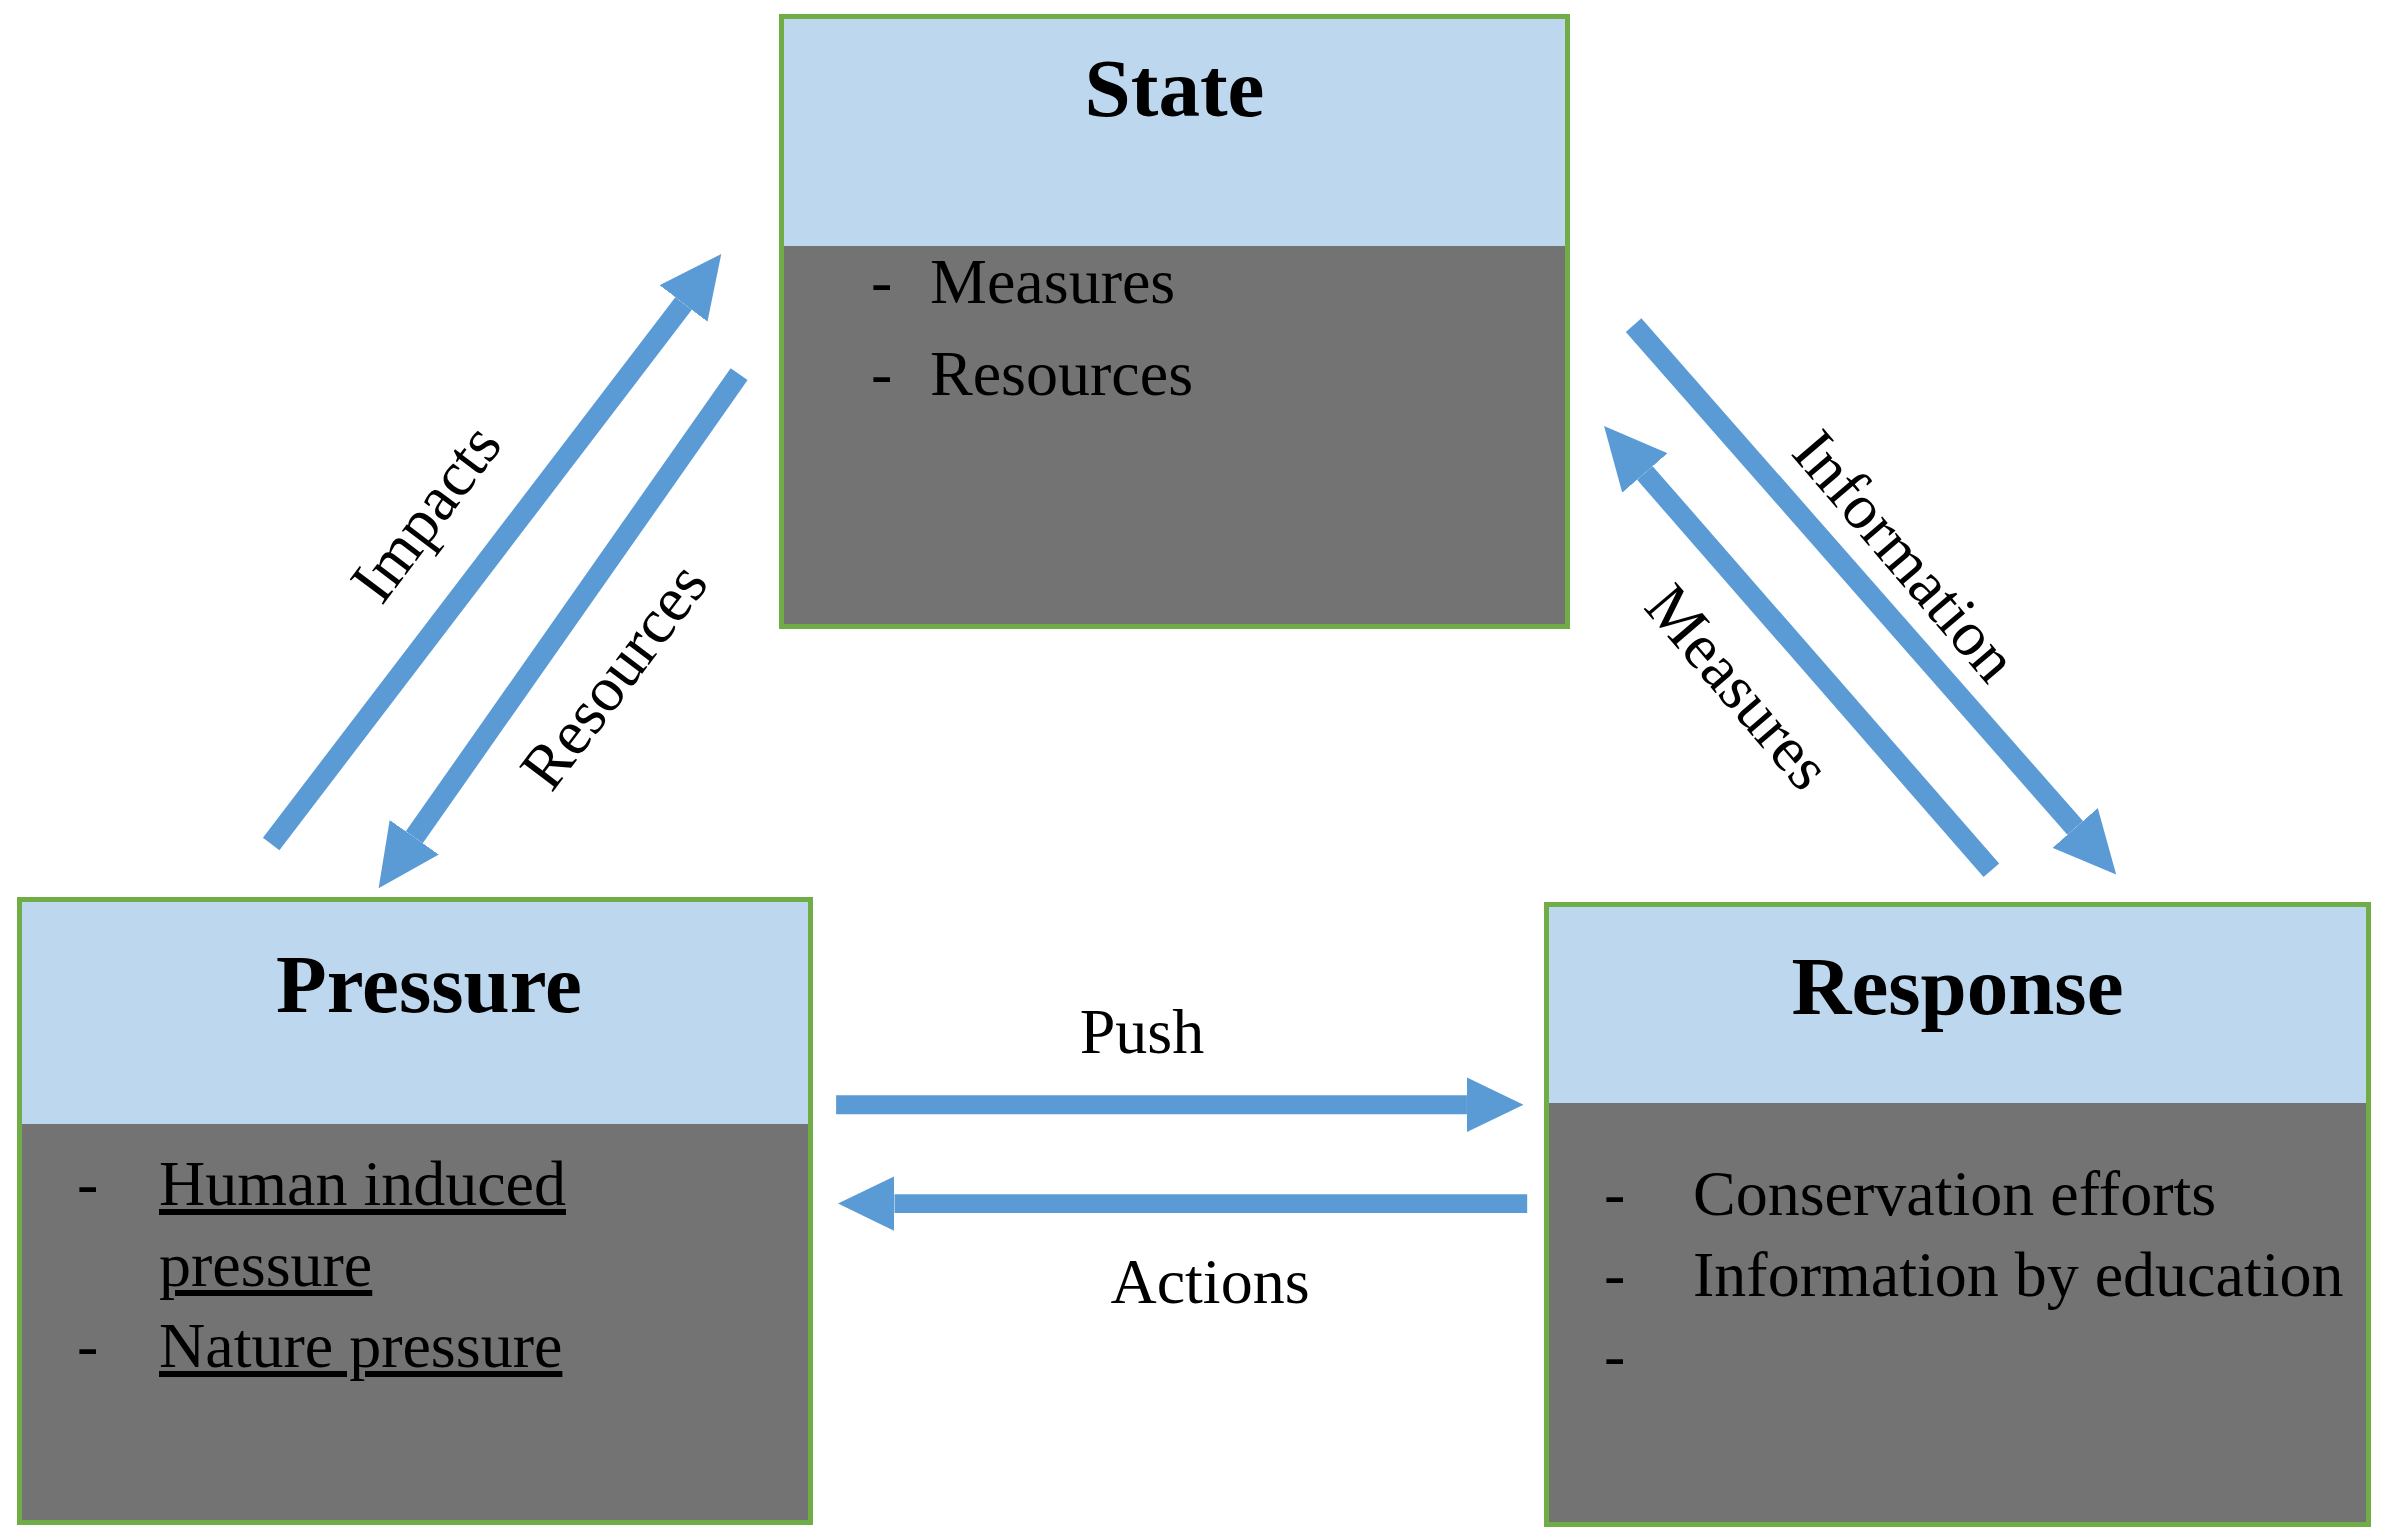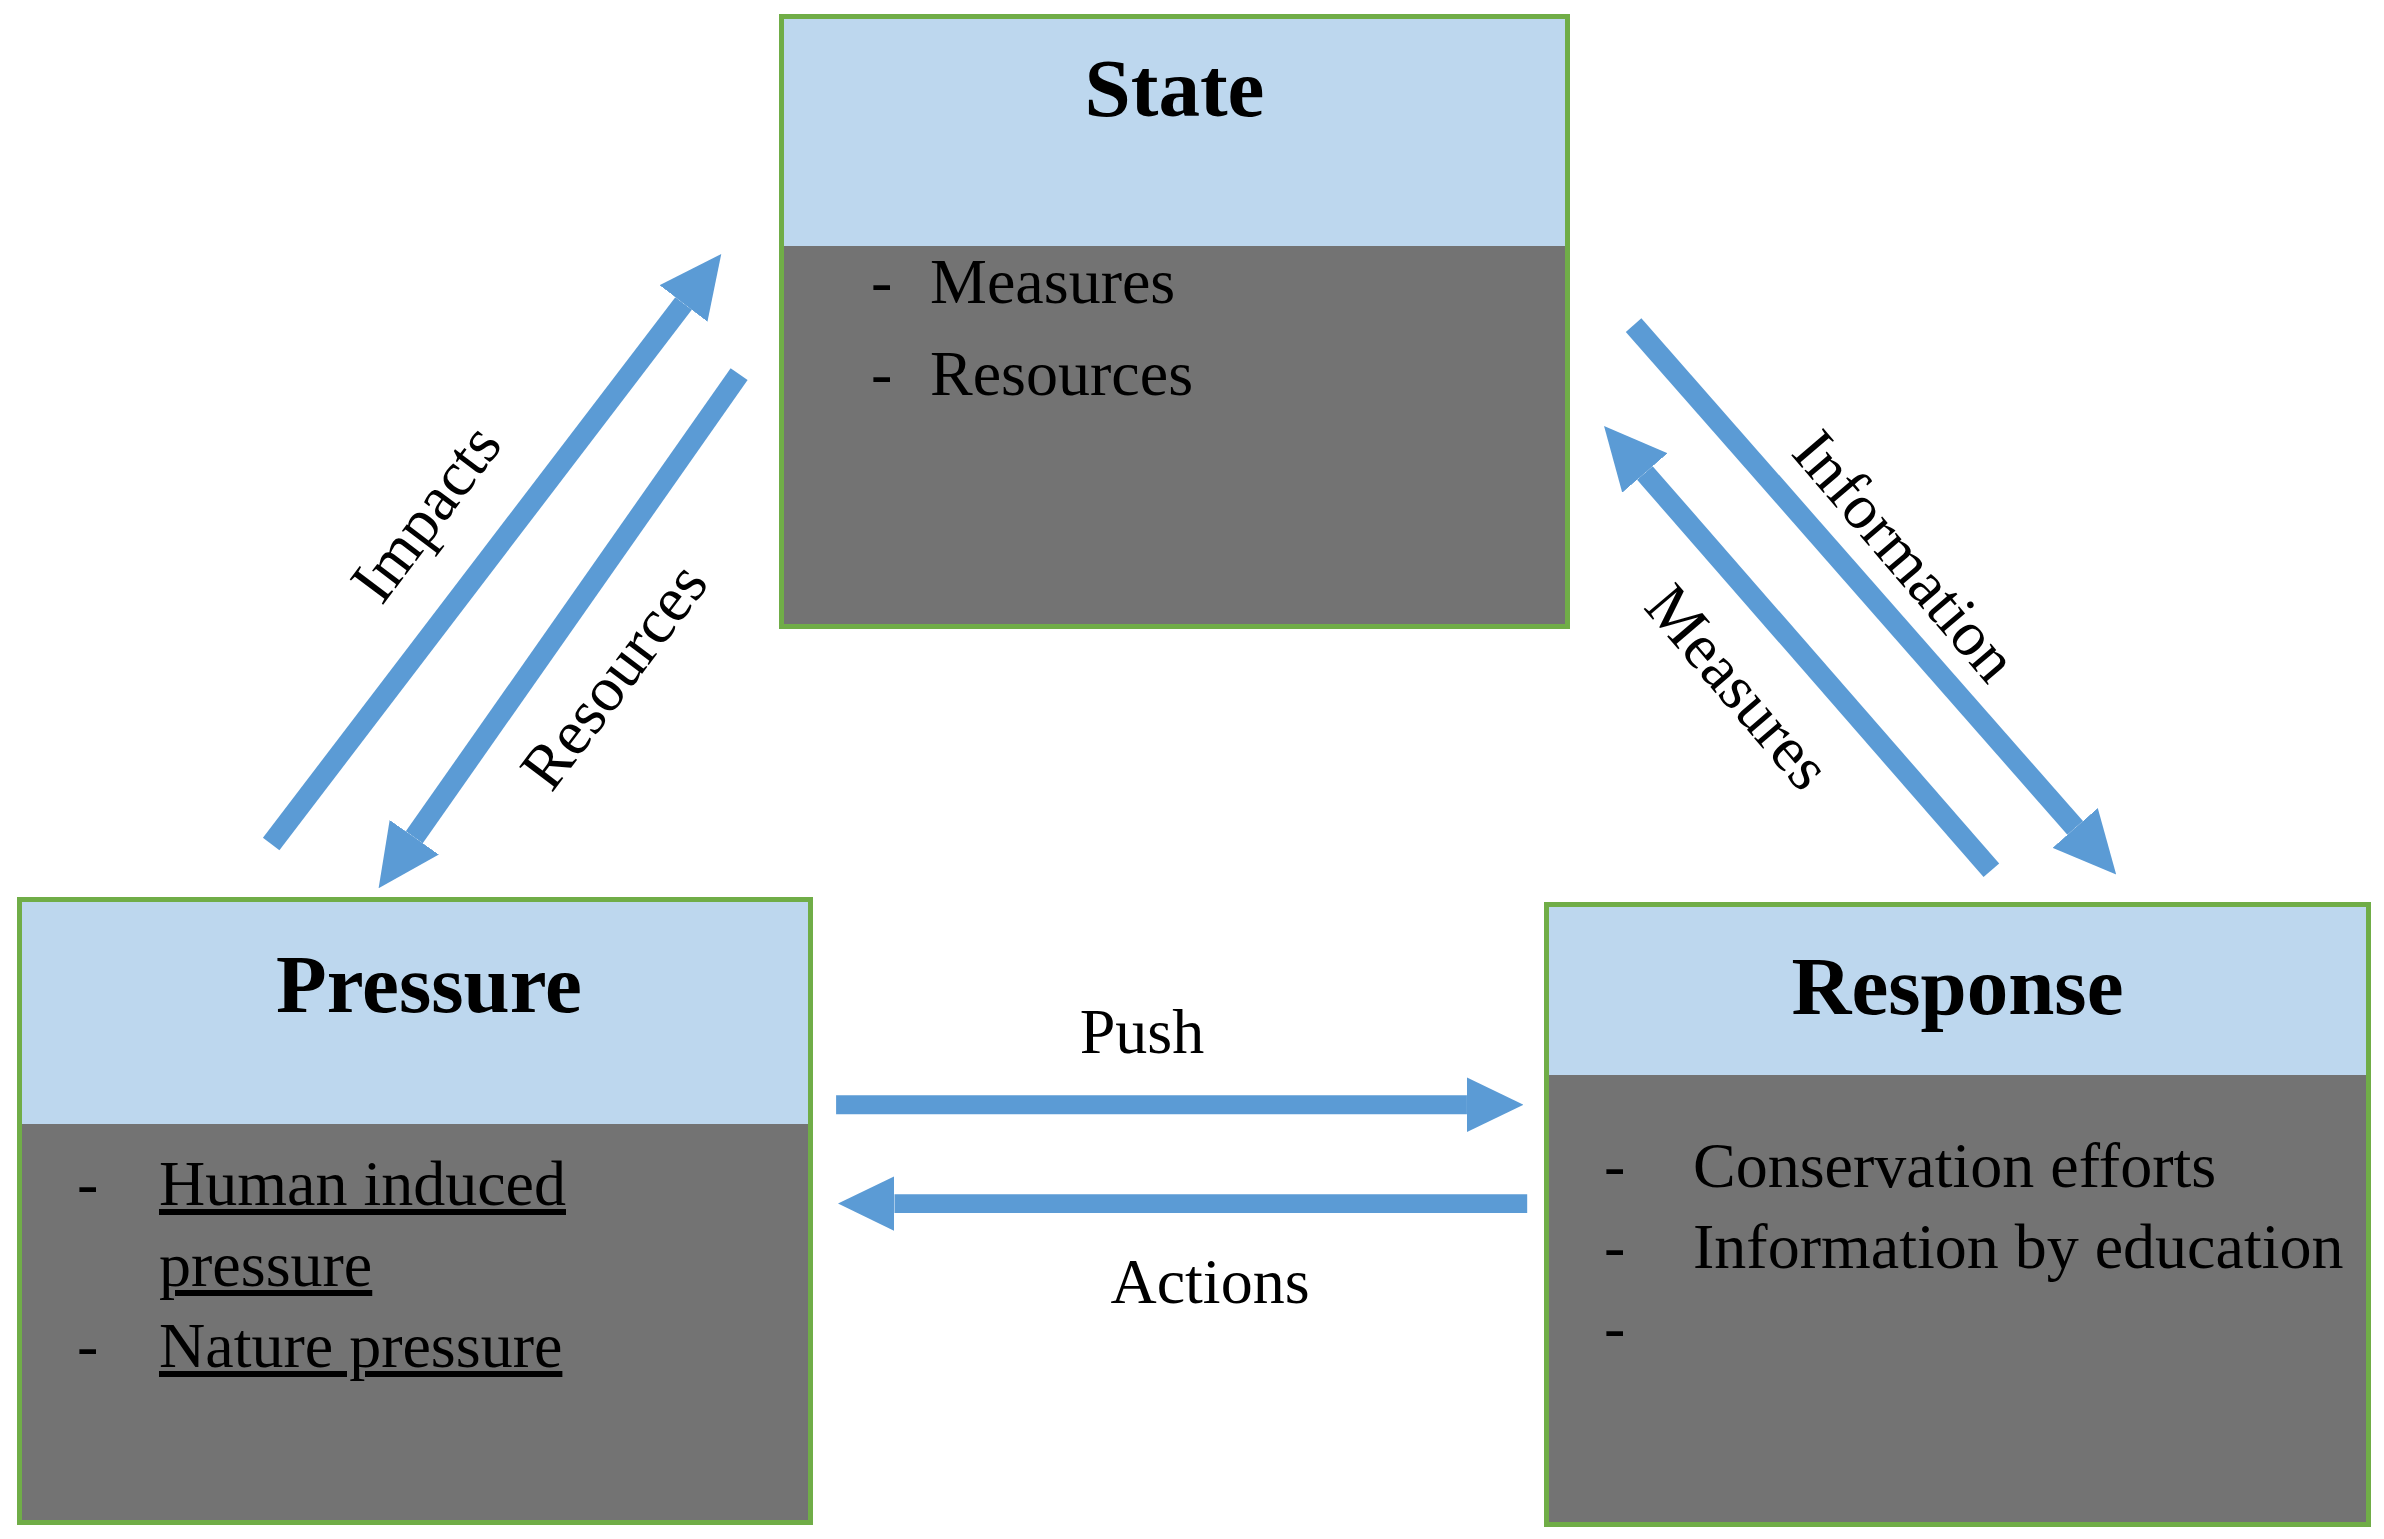--- a/index.html
+++ b/index.html
@@ -27,21 +27,21 @@
   
   .pressure-box{left:17px;top:897px;width:796px;height:628px;}
   .pressure-box .box-header{height:222px;}
   .pressure-box .box-title{padding-top:41px;padding-left:28px;}
   .pressure-box .box-body{padding:19px 66px 0 55px;}
   .pressure-box .dash{width:82px;}
   .pressure-box .item-text{max-width:584px;text-decoration:underline;}
 
   
   .response-box{left:1544px;top:902px;width:827px;height:625px;}
-  .response-box .box-header{height:168px;}
+  .response-box .box-header{height:196px;}
   .response-box .box-title{padding-top:38px;}
   .response-box .box-body{padding:50px 9.4px 0 55px;}
   .response-box .dash{width:89px;}
   .response-box .item-text{max-width:659px;}
 
   .arrows-layer{position:absolute;left:0;top:0;width:2384px;height:1540px;pointer-events:none;}
   .arrow-label{
     position:absolute;font-size:64px;line-height:1;white-space:nowrap;
     transform:translate(-50%,-50%);
   }

